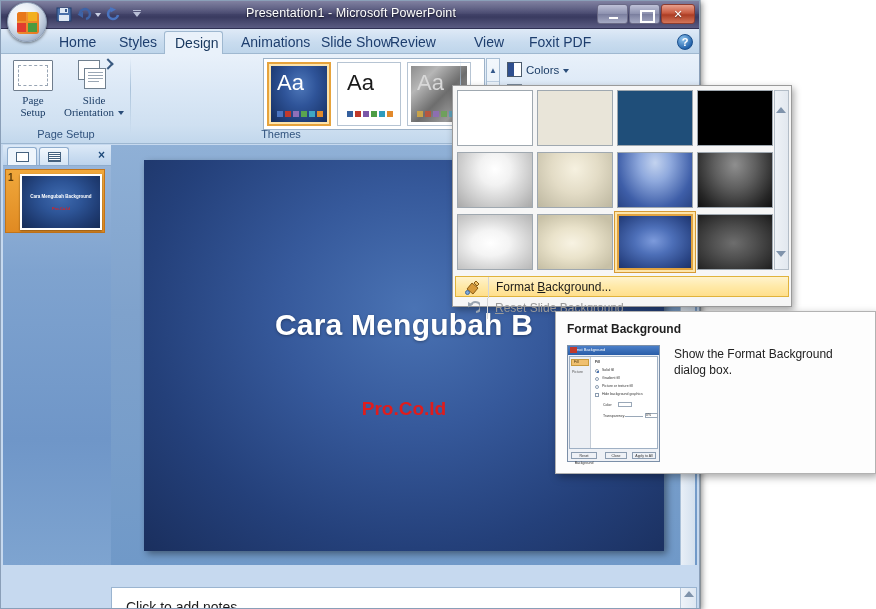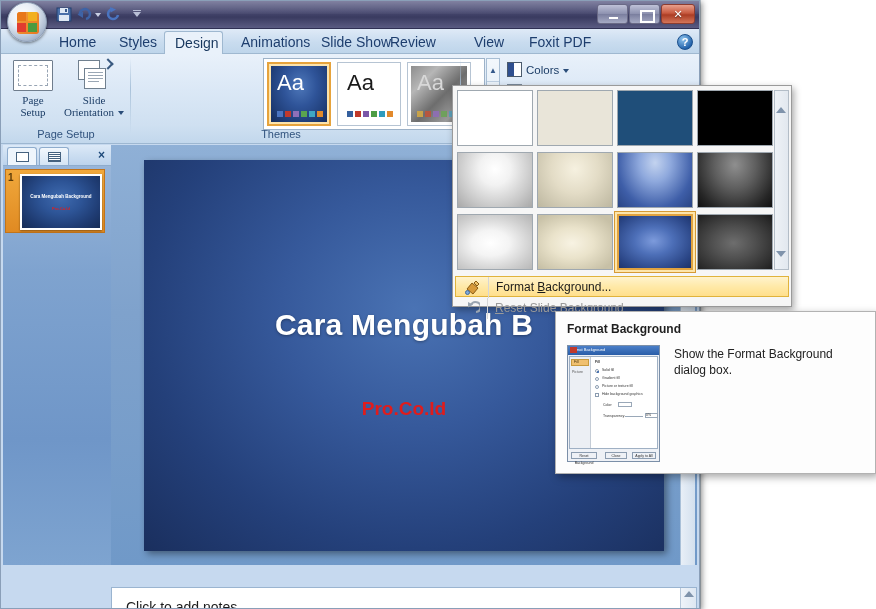--- a/index.html
+++ b/index.html
@@ -490,20 +490,21 @@
         <polygon points="5,1 11,3.6 5.6,6.4" fill="#4a74c0"></polygon>
       </svg>
     </div>
     <div class="qat-btn qat-more">
       <svg width="18" height="16" viewBox="0 0 18 16">
         <polygon points="5,6 13,6 9,11" fill="#b9bfd6"></polygon>
         <rect x="5" y="4" width="8" height="1" fill="#b9bfd6"></rect>
       </svg>
     </div>
 
+    <div id="window-title">Presentation1  -  Microsoft PowerPoint</div>
 
     <div class="wbtn" id="btn-min">
         <span class="glyph"></span>
       </div>
     <div class="wbtn" id="btn-max">
         <span class="glyph"></span>
       </div>
     <div class="wbtn" id="btn-close">
       <span class="glyph">✕</span>
     </div>

